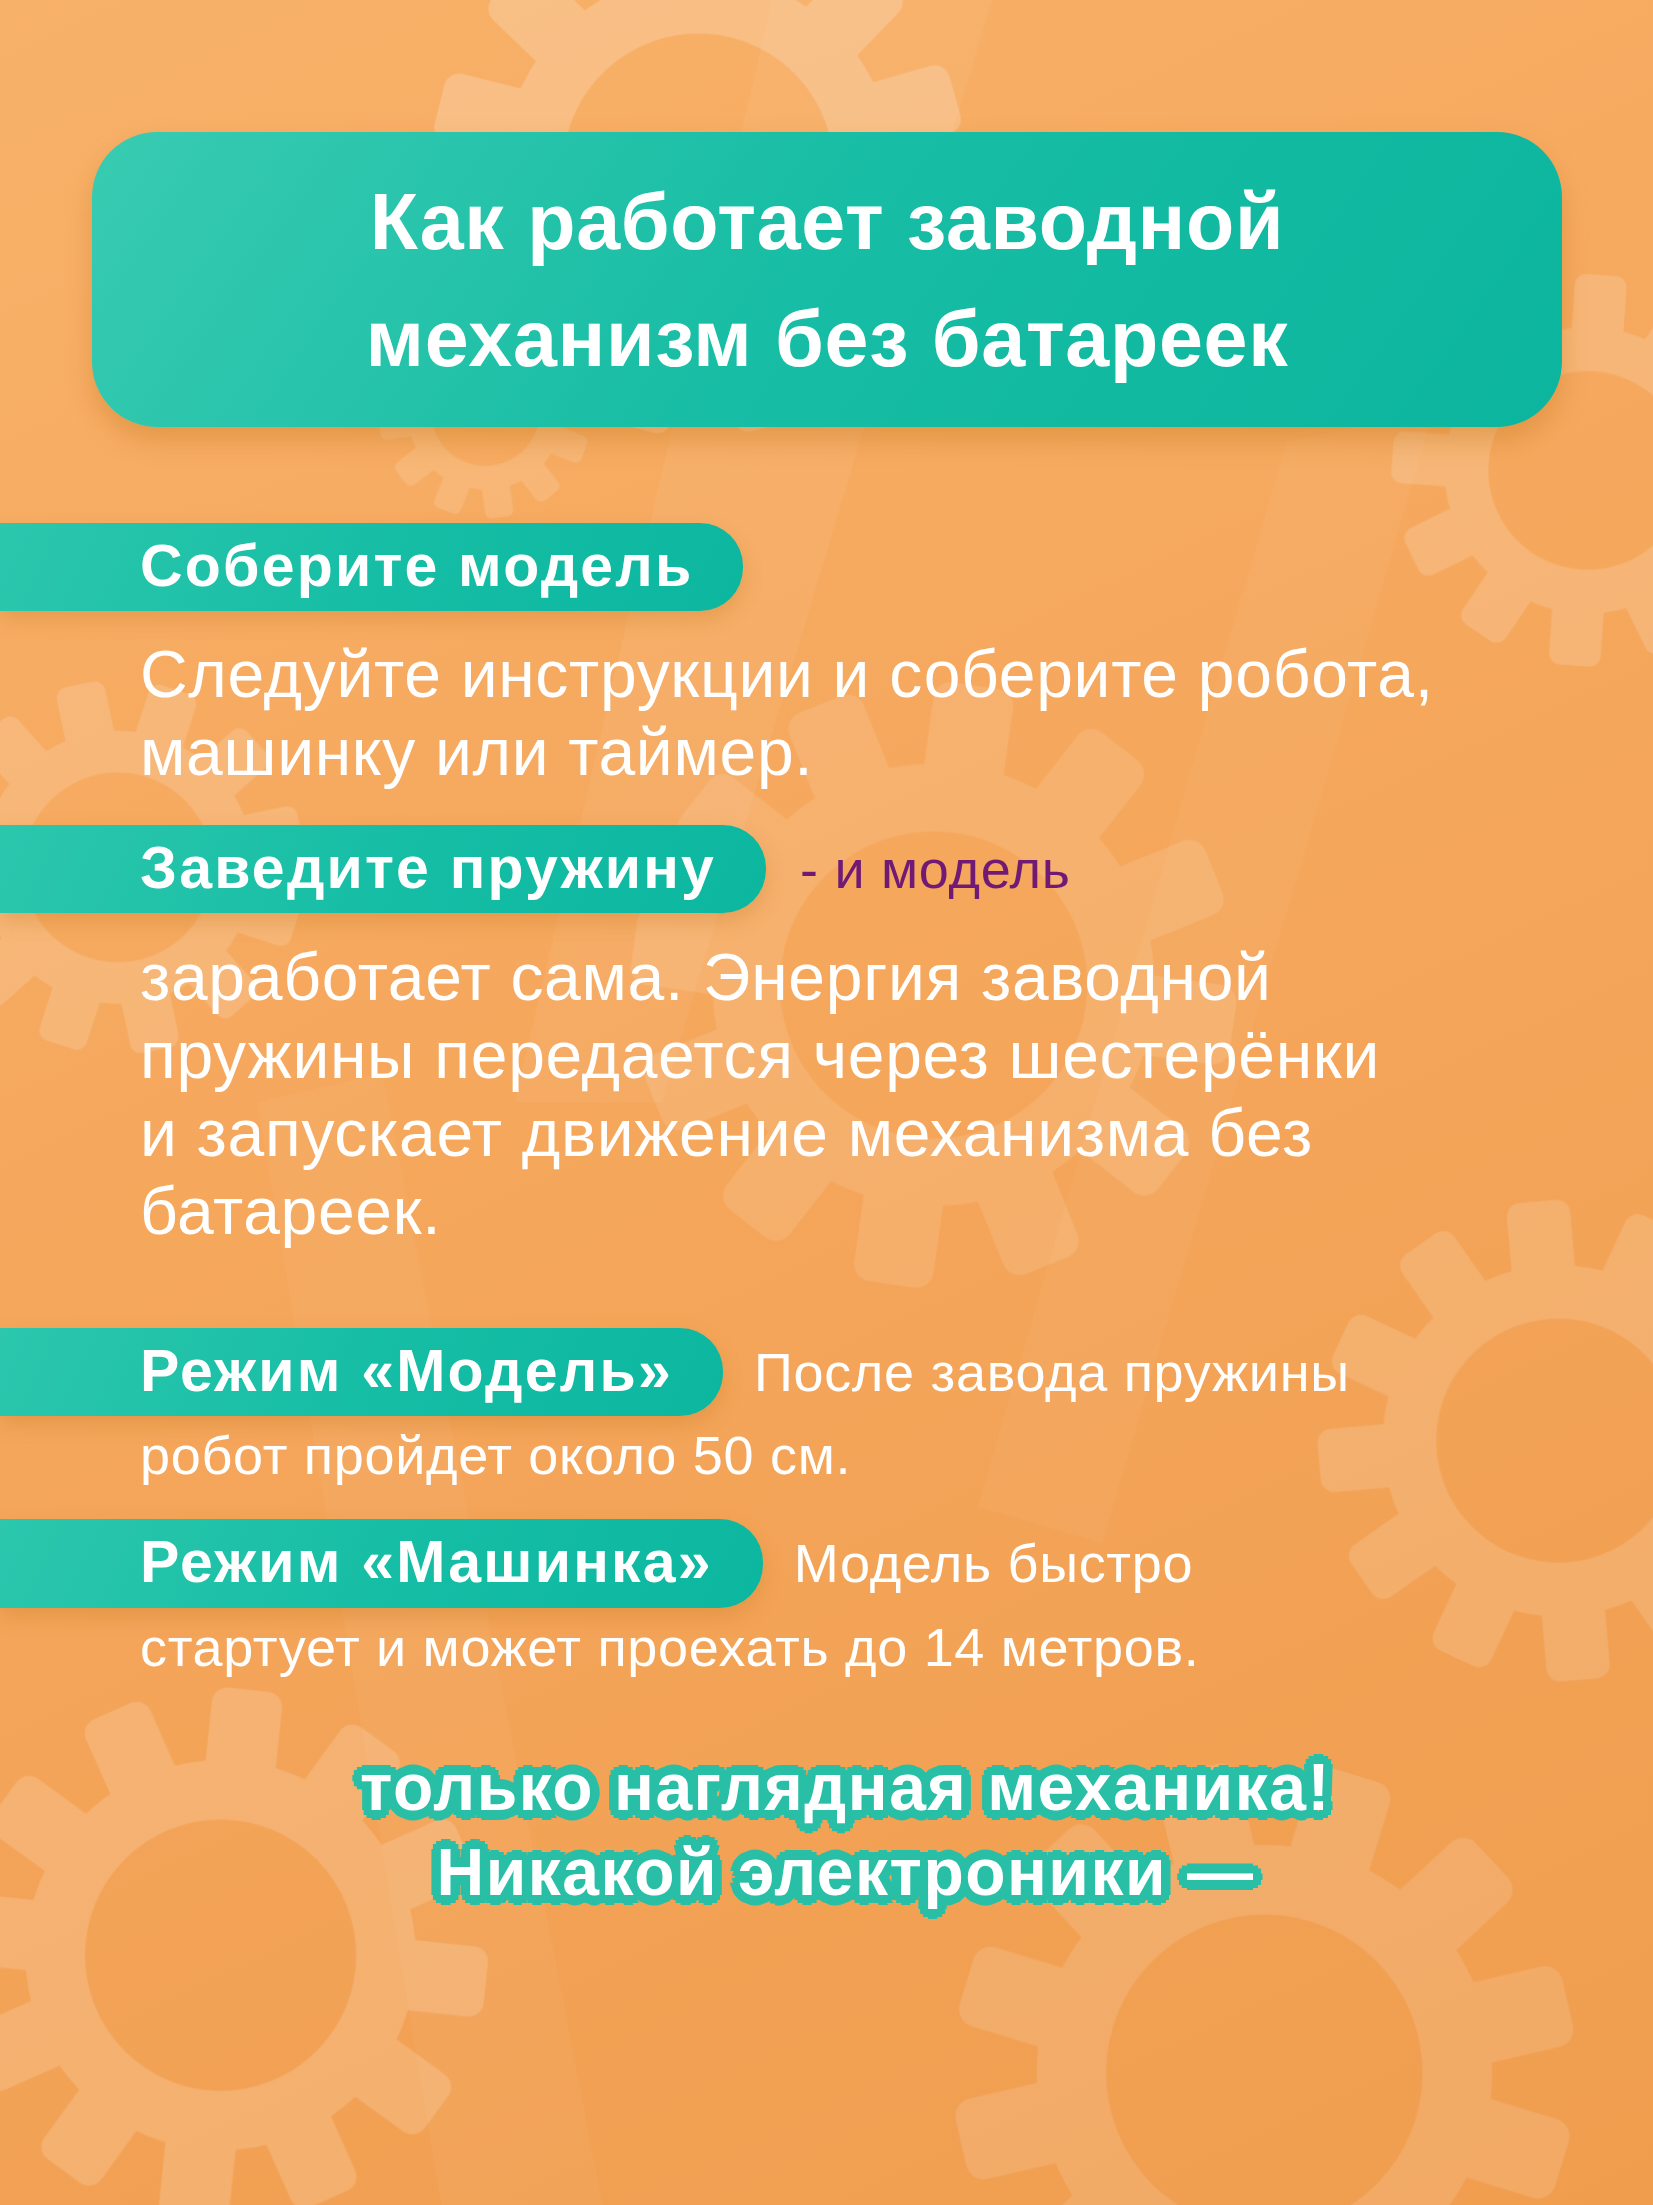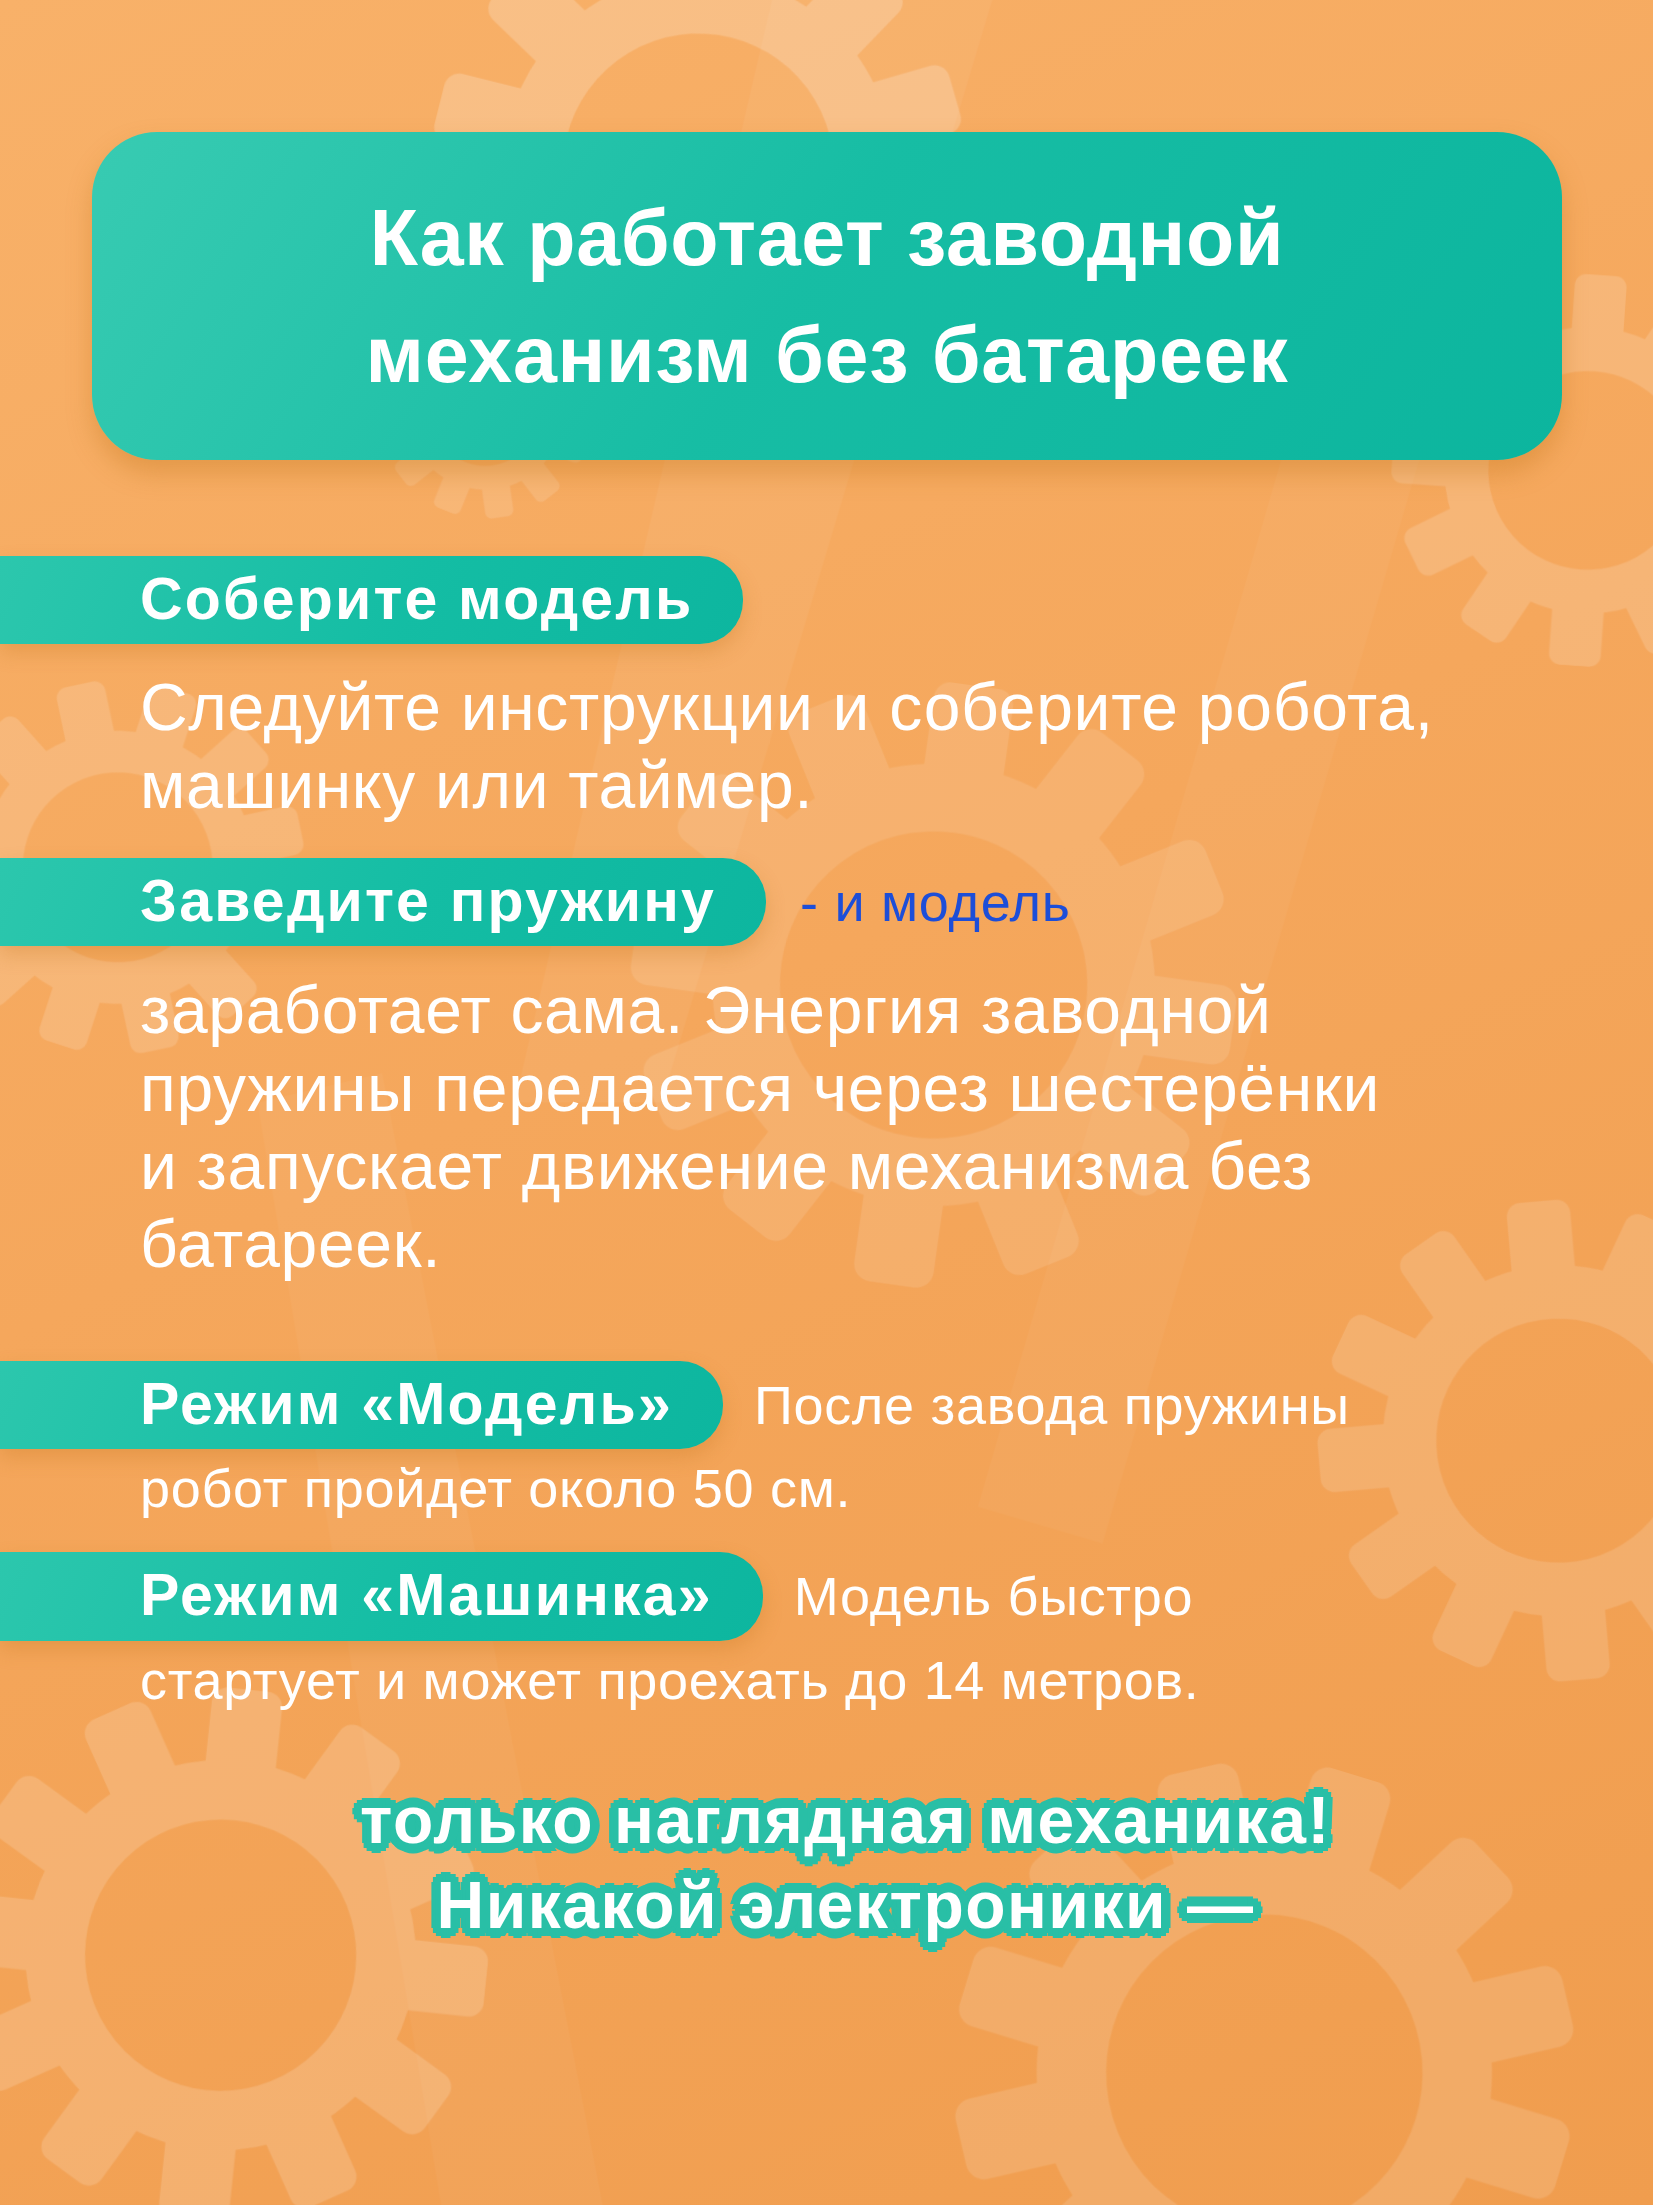--- a/index.html
+++ b/index.html
@@ -7,21 +7,21 @@
     width:1654px;height:2205px;
     position:relative;overflow:hidden;
     font-family:"Liberation Sans","DejaVu Sans",sans-serif;
     background:linear-gradient(155deg,#f8b169 0%,#f5a75c 45%,#f09d4e 100%);
   }
   .bg-art{position:absolute;inset:0;z-index:0;}
   .content{position:relative;z-index:1;}
 
   
   .banner{
-    width:1470px;height:328px;
+    width:1470px;height:295px;
     margin:132px auto 0;
     border-radius:65px;
     background:linear-gradient(125deg,#38cbb2 0%,#17bda4 48%,#0cb59e 100%);
     box-shadow:0 13.2px 25px rgba(196,120,32,.38);
     display:flex;flex-direction:column;justify-content:center;align-items:center;gap:14px;
   }
   .banner .title-line{
     color:#fff;font-size:79px;font-weight:700;line-height:103px;
     letter-spacing:0.7px;text-align:center;white-space:nowrap;
   }
@@ -33,21 +33,21 @@
     background:linear-gradient(115deg,#2cc7ad 0%,#14bda4 55%,#0db69f 100%);
     color:#fff;font-size:59px;font-weight:700;letter-spacing:2.2px;
     line-height:1;padding:14px 50px 15.4px 140px;
     margin-left:-140px;
     border-radius:0 43px 43px 0;
     box-shadow:0 8.8px 19px rgba(196,120,32,.30);
     white-space:nowrap;
   }
   .pill-row{line-height:87px;}
   .after-pill{
-    color:#1d4ed8;font-size:54px;font-weight:400;letter-spacing:0.7px;
+    color:#701a75;font-size:54px;font-weight:400;letter-spacing:0.7px;
     margin-left:34px;white-space:nowrap;
   }
   .body-text{
     margin:0;color:#fff;font-size:66px;font-weight:400;letter-spacing:0.7px;
     line-height:78px;white-space:pre-line;
   }
   .step-1 .pill-row{margin-top:96px;}
   .step-1 .body-text{margin-top:8.8px;}
   .step-2 .pill-row{margin-top:34px;}
   .step-2 .body-text{margin-top:10.3px;}

